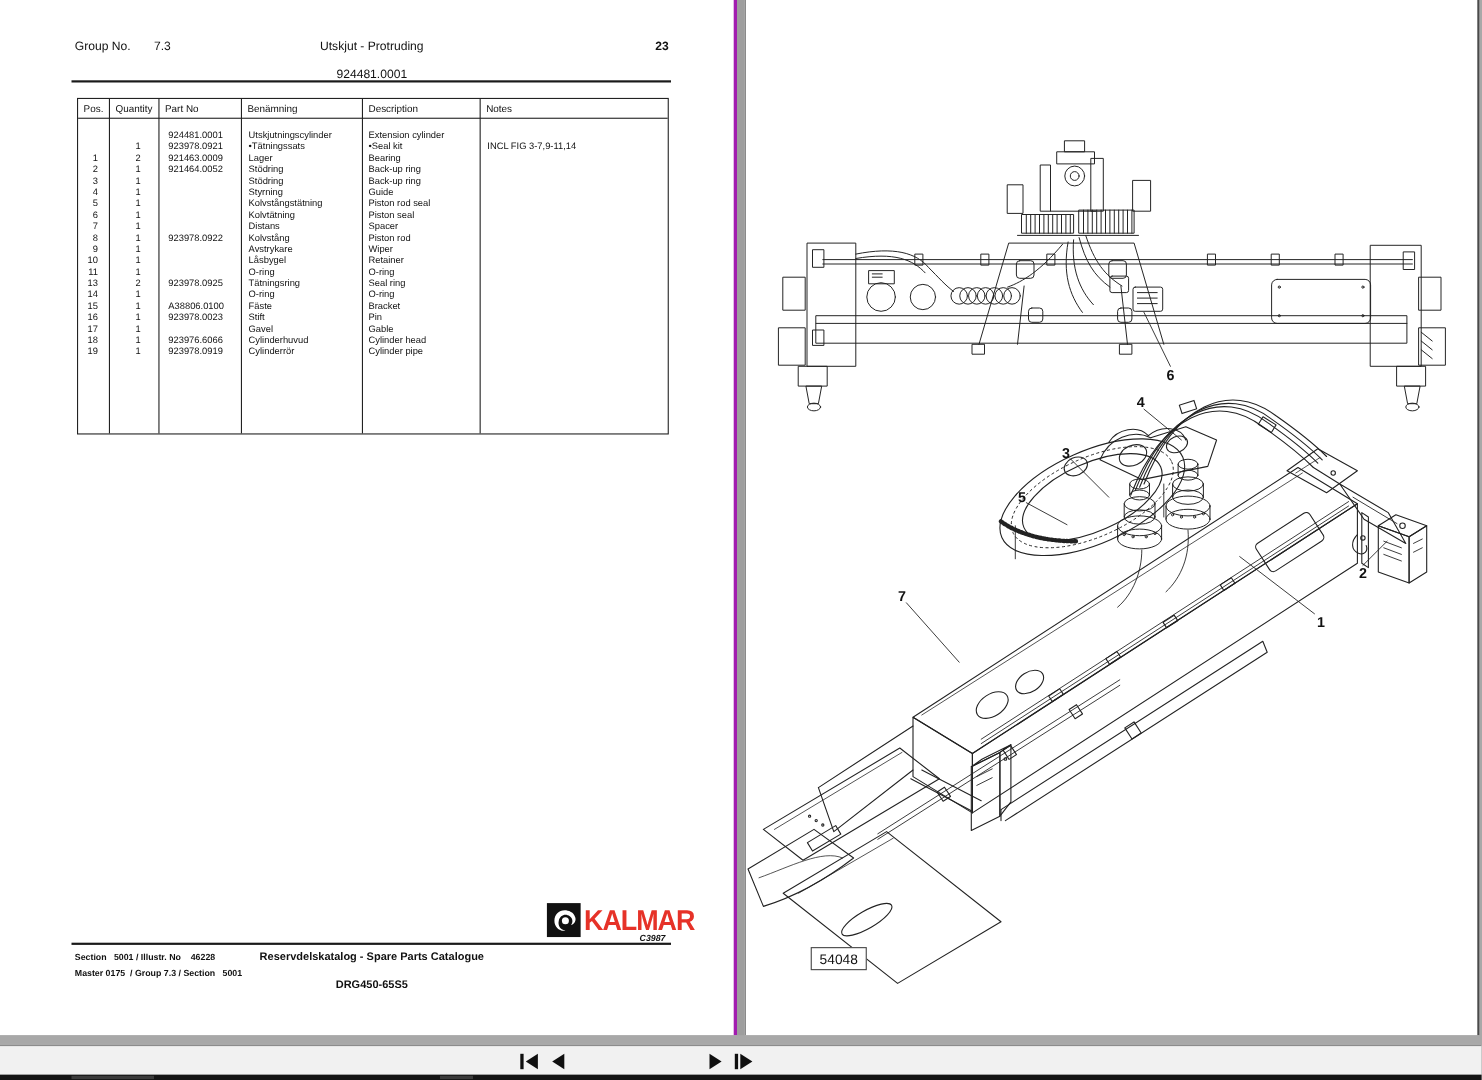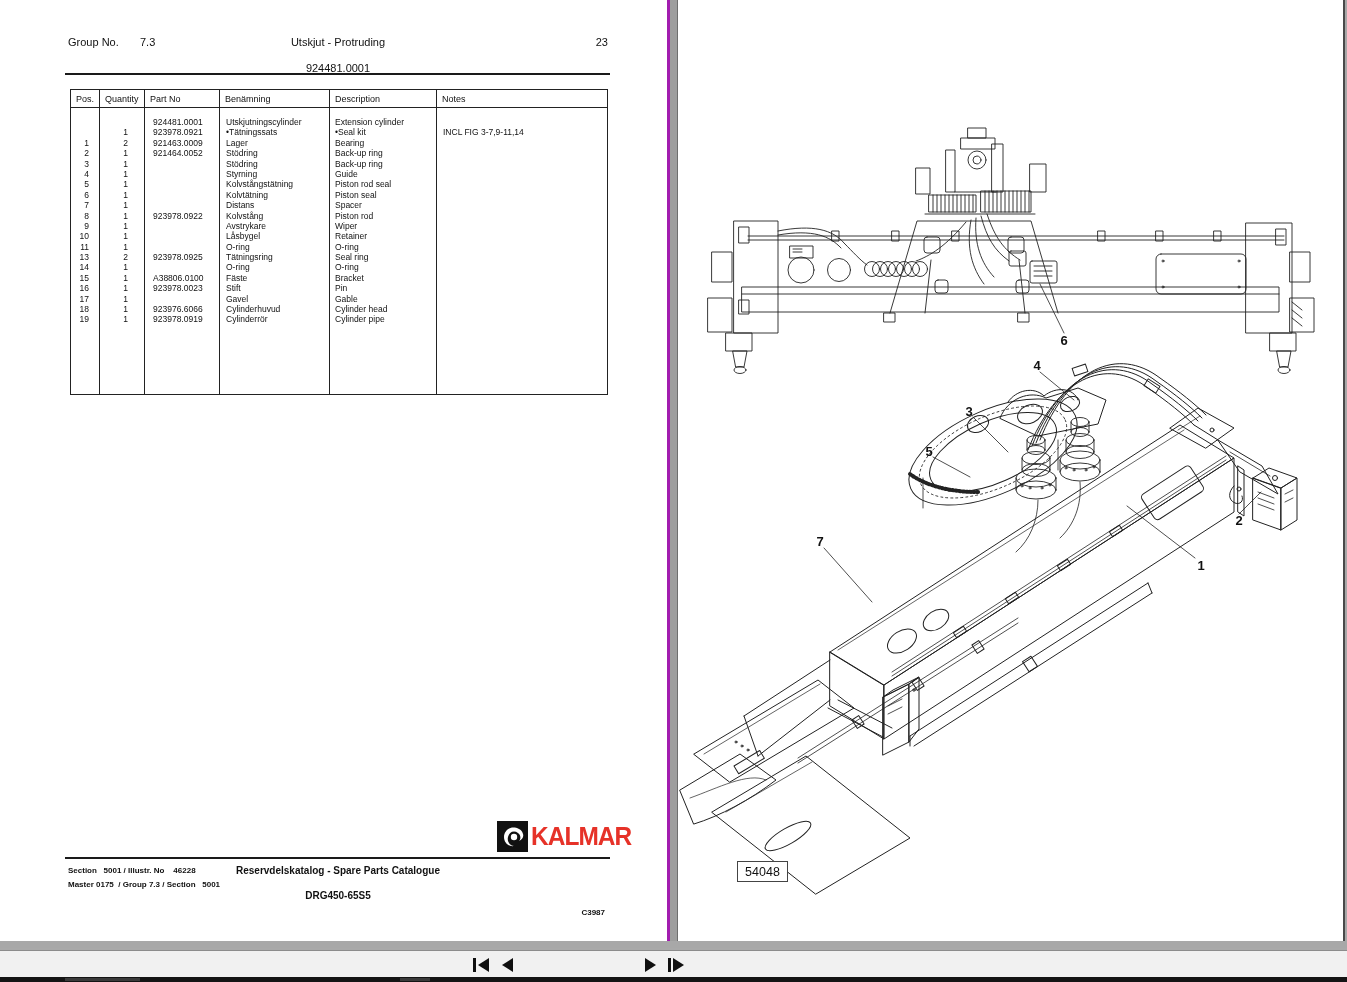--- a/index.html
+++ b/index.html
@@ -11,21 +11,21 @@
   .page { position:absolute; top:0; background:#ffffff; height:941px; }
   .page.left  { left:0;   width:670px; border-right:3px solid #a21caf; }
   .page.right { left:677px; width:668px; border-left:1px solid #6e6e6e; border-right:2px solid #4a4a4a; }
   .gutter { position:absolute; left:670px; top:0; width:7px; height:941px; background:#9e9e9e; }
 
   
   .hdr-row { position:absolute; left:68px; top:36px; width:540px; height:12px; font-size:11px; color:#111; }
   .hdr-group-label { position:absolute; left:0; }
   .hdr-group-value { position:absolute; left:72px; }
   .hdr-title1 { position:absolute; left:0; width:100%; text-align:center; }
-  .hdr-page  { position:absolute; right:0; }
+  .hdr-page  { position:absolute; right:0;font-weight:bold; }
   .hdr-title2 { position:absolute; left:68px; top:49px; width:540px; text-align:center; font-size:11px; font-weight:bold; color:#111; }
   .hdr-part  { position:absolute; left:68px; top:62px; width:540px; text-align:center; font-size:11px; color:#111; }
   .rule-top  { position:absolute; left:65px; top:73px; width:545px; height:2px; background:#1a1a1a; }
 
   
   .ptable { position:absolute; left:70px; top:89px; width:538px; height:306px; border:1px solid #222; color:#111; }
   .ptable .thead { position:absolute; left:0; top:0; right:0; height:18px; border-bottom:1px solid #222;
                    display:grid; grid-template-columns:28px 45px 75px 110px 107px 171px; align-items:center; font-size:9px; }
   .ptable .thead .th { padding-left:6px; }
   .ptable .thead .th.c0 { text-align:center; padding-left:0; }
@@ -41,21 +41,21 @@
 
   
   .logo { position:absolute; left:497px; top:821px; height:31px; display:flex; align-items:flex-start; }
   .logo-box { width:31px; height:31px; }
   .logo-text { font-size:26px; font-weight:bold; color:#e63228; letter-spacing:-1px;
                transform:scaleX(0.94); transform-origin:left center; margin-left:3px; line-height:31px; }
   .rule-bot { position:absolute; left:65px; top:857px; width:545px; height:2px; background:#1a1a1a; }
   .foot-line1 { position:absolute; left:68px; top:866px; font-size:8px; font-weight:bold; color:#111; white-space:pre; }
   .foot-line2 { position:absolute; left:68px; top:880px; font-size:8px; font-weight:bold; color:#111; white-space:pre; }
   .foot-center { position:absolute; left:68px; top:865px; width:540px; text-align:center; font-size:10px; font-weight:bold; color:#111; }
-  .foot-code { position:absolute; right:62px; top:908px; font-size:8px; font-weight:bold; color:#111; }
+  .foot-code { position:absolute; right:62px; top:848px; font-size:8px; font-weight:bold; color:#111;font-style:italic; }
   .foot-model { position:absolute; left:68px; top:890px; width:540px; text-align:center; font-size:10px; font-weight:bold; color:#111; }
 
   
   .diagram { position:absolute; left:0; top:0; width:668px; height:941px; }
   .callout { position:absolute; width:18px; height:16px; margin-left:-9px; margin-top:-8px;
              text-align:center; font-size:13px; font-weight:bold; color:#111; line-height:16px; }
   .fig-box { position:absolute; left:59px; top:861px; width:51px; height:21px; border:1px solid #444;
              font-size:12.5px; color:#111; text-align:center; line-height:20px; background:#fff; }
 
   

